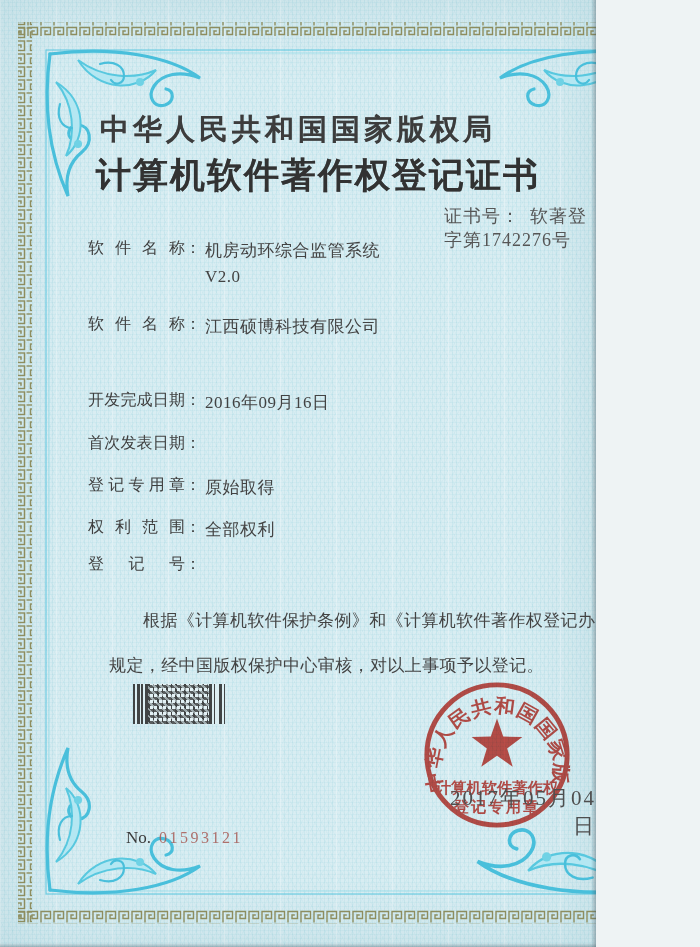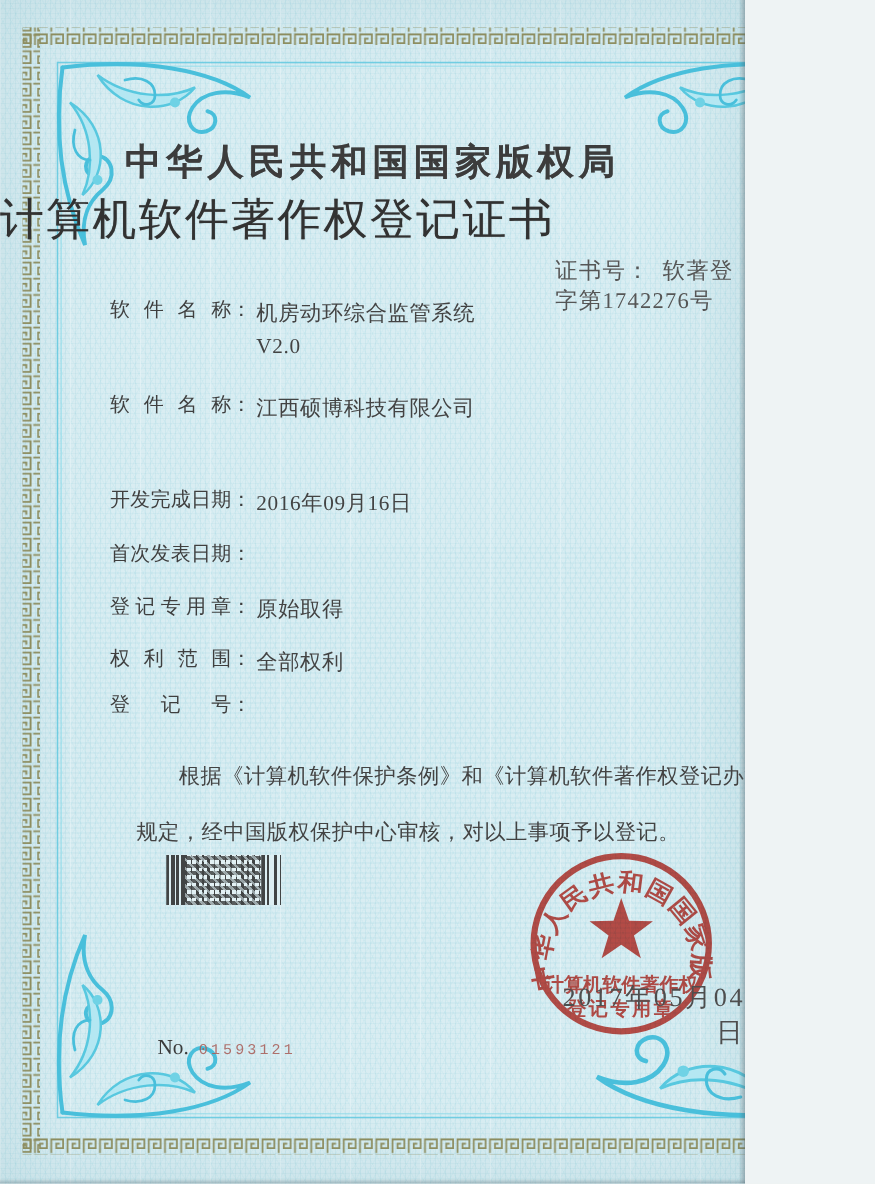--- a/index.html
+++ b/index.html
@@ -18,23 +18,23 @@
   }
   .decor{position:absolute;left:0;top:0;z-index:0;}
   .o-s{fill:none;stroke:#49bfdb;stroke-width:3.2;stroke-linecap:round}
   .o-f{fill:#b4e7f2;stroke:#58c8df;stroke-width:2}
   .o-t{fill:none;stroke:#49bfdb;stroke-width:2.2;stroke-linecap:round}
   .o-d{fill:#6fd2e5}
 
   .authority{position:absolute;z-index:2;left:0;top:110px;width:100%;text-align:center;
     font-size:29px;font-weight:600;letter-spacing:4px;color:#3c3c3c;
     text-shadow:0 0 .5px rgba(60,60,60,.55);}
-  .cert-title{position:absolute;z-index:2;left:0;top:152px;width:100%;
-    font-size:35px;font-weight:400;letter-spacing:2px;color:#323232;
-    text-shadow:0 0 .6px rgba(50,50,50,.6);}
+  .cert-title{position:absolute;z-index:2;left:0;top:152px;width:100%;text-align:center;
+    font-size:35px;font-weight:700;letter-spacing:2px;color:#323232;
+    text-shadow:0 0 .6px rgba(50,50,50,.6);padding-left:20px;}
   .certno{position:absolute;z-index:2;left:444px;top:204px;font-size:18px;color:#565656;letter-spacing:1px;}
   .certno .cn-label{margin-right:10px;}
 
   .field-row{position:absolute;z-index:2;left:88px;display:flex;align-items:flex-start;
     font-size:17px;color:#434343;}
   .f-label{display:inline-block;width:97px;font-size:16px;text-align:justify;text-align-last:justify;color:#3f3f3f;}
   .f-colon{display:inline-block;width:18px;font-size:16px;color:#3f3f3f;}
   .f-value{margin-left:2px;letter-spacing:.5px;}
   .v-line{display:block;line-height:26px;}
   .r0{top:238px}.r1{top:314px}.r2{top:390px}.r3{top:433px}.r4{top:475px}.r5{top:517px}.r6{top:554px}
@@ -57,22 +57,22 @@
     opacity:.93;mix-blend-mode:multiply;}
   .seal text{fill:#d0443c;font-family:"Liberation Serif","DejaVu Serif",serif;font-weight:600;}
   .seal-ring{fill:none;stroke:#d0443c;stroke-width:5;}
   .seal-star{fill:#d0443c;}
   .seal-arc-text{font-size:19.5px;letter-spacing:1px;}
   .seal-line1{font-size:15.5px;}
   .seal-line2{font-size:15.5px;letter-spacing:2px;}
 
   .issue-date{position:absolute;z-index:4;left:428px;top:784px;font-size:21px;letter-spacing:2px;color:#4e4e4e;text-align:right;}
   .serial{position:absolute;z-index:2;left:126px;top:828px;font-size:17px;color:#3b3b3b;}
-  .serial .sn-number{font-family:Liberation Mono, monospace;
-    font-size:12px;color:#a85b55;letter-spacing:2.5px;opacity:.85;margin-left:8px;text-align:center;}
+  .serial .sn-number{font-family:Liberation Serif, serif;
+    font-size:16px;color:#a85b55;letter-spacing:2.5px;opacity:.85;margin-left:8px;text-align:center;}
 
   .edge-right{position:absolute;z-index:5;right:0;top:0;width:5px;height:100%;
     background:linear-gradient(90deg,rgba(0,0,0,0),rgba(70,90,100,.4));pointer-events:none;}
   .edge-bottom{position:absolute;z-index:5;left:0;bottom:0;width:100%;height:4px;
     background:linear-gradient(180deg,rgba(0,0,0,0),rgba(70,90,100,.35));pointer-events:none;}
 </style>
 </head>
 <body>
 
 <div class="paper">

